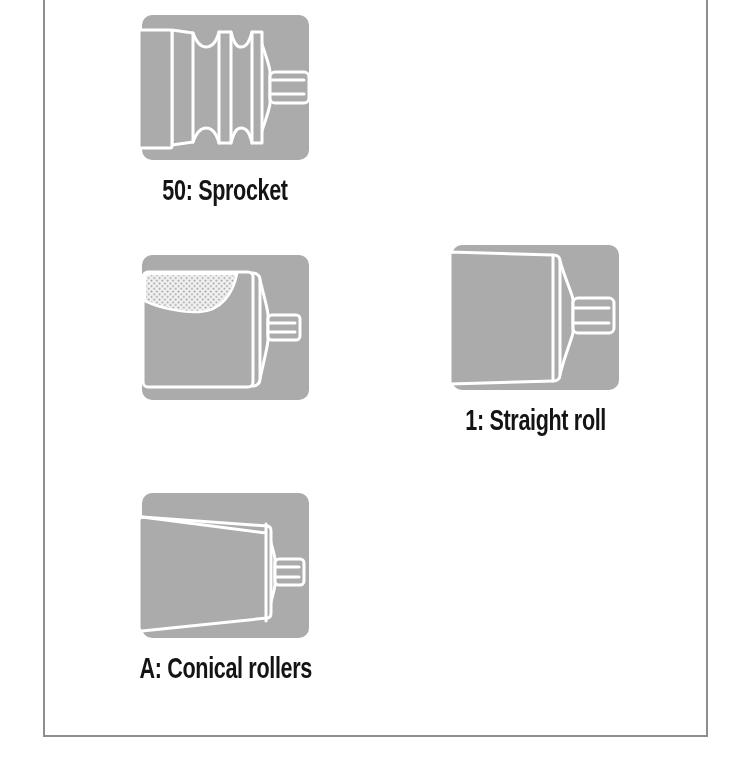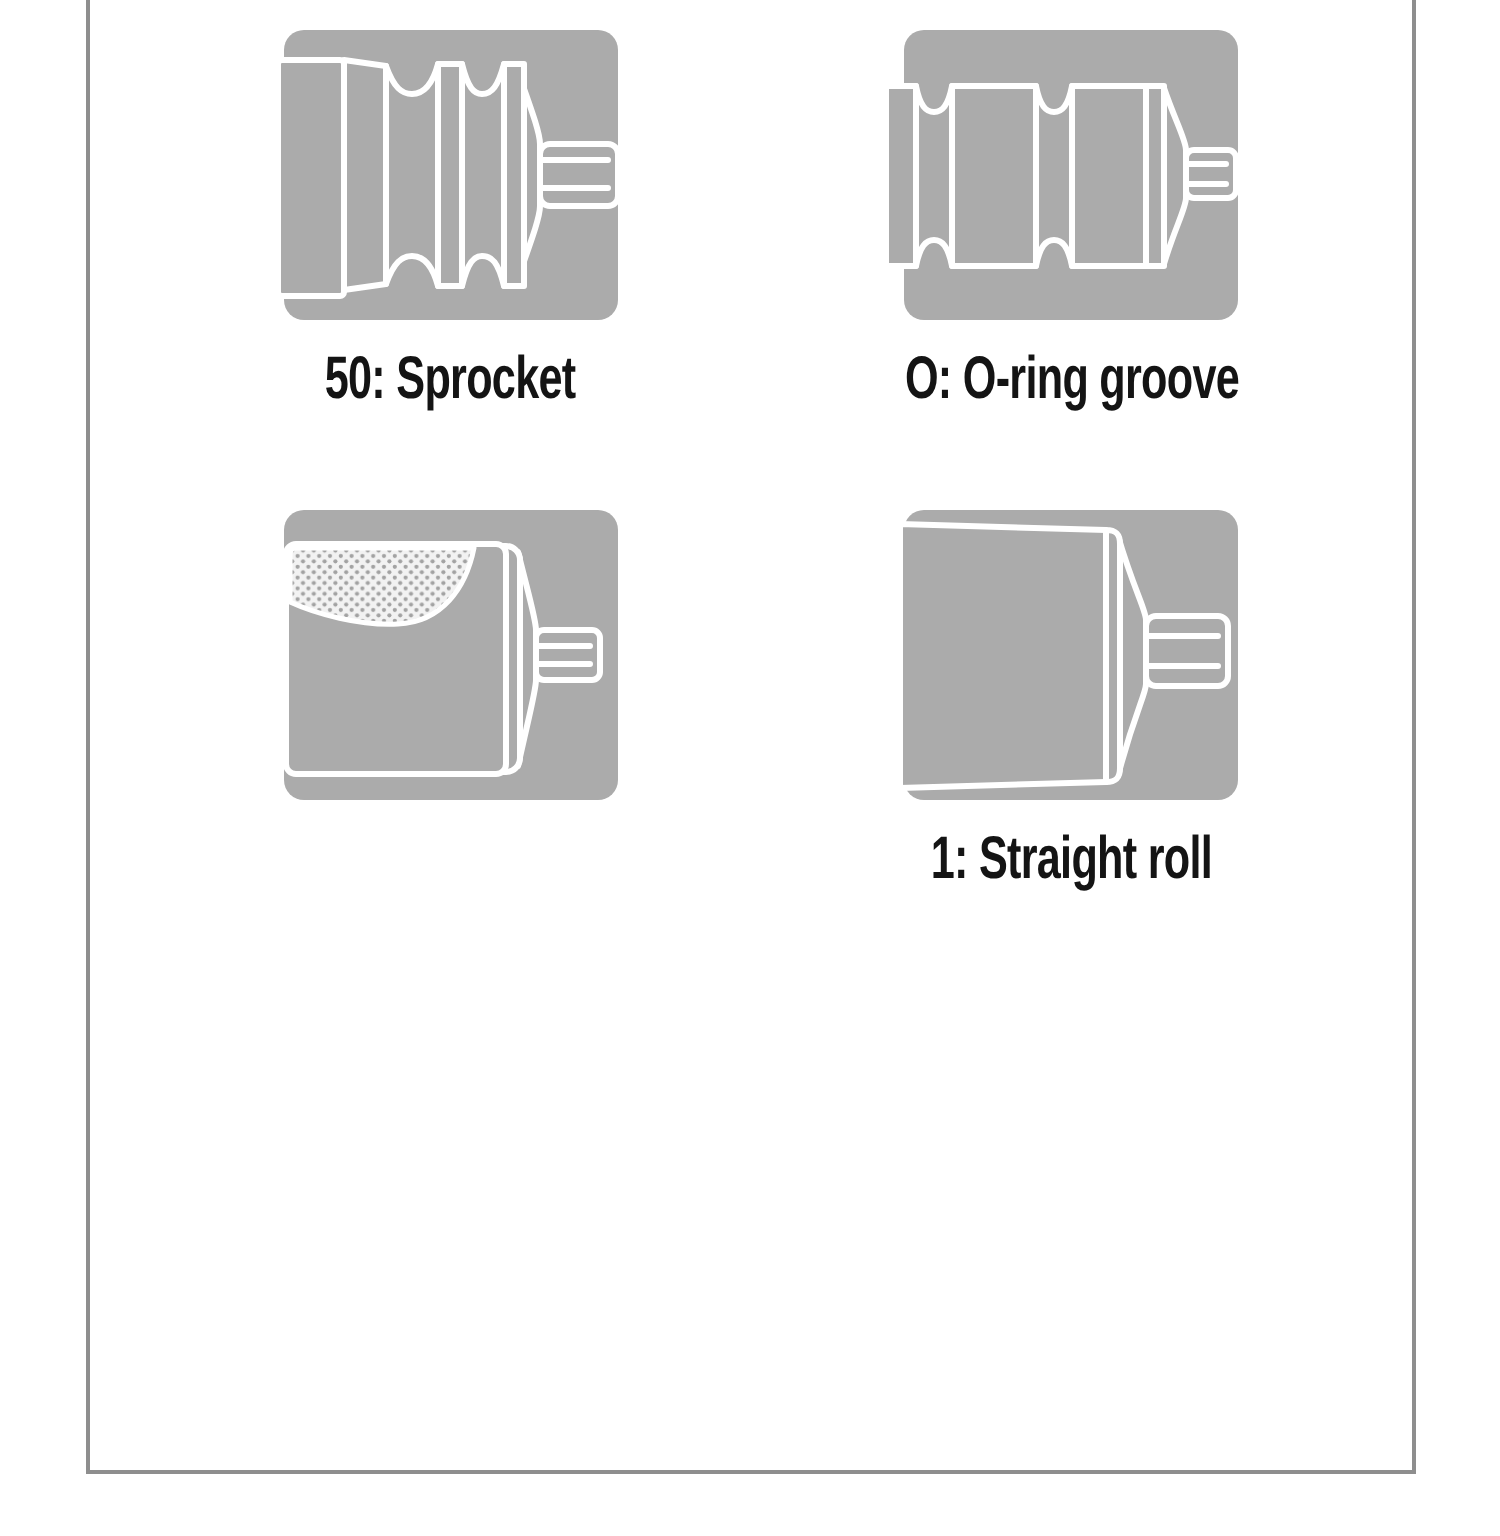--- a/index.html
+++ b/index.html
@@ -52,38 +52,20 @@
                            C59,113 55,116 51,127 L30,130 Z"></path>
         <path class="ln" d="M51,18 V127 M77,17 V128 M89,17 V128 M110,17 V128"></path>
         <rect class="g" x="-3" y="15" width="33" height="118" rx="2"></rect>
       </svg>
     </div>
     <figcaption class="caption">
       <span class="cap">50: Sprocket</span>
     </figcaption>
   </figure>
 
-  <figure class="cell" style="left:452px;top:15px">
-    <div class="tile">
-      <svg class="art" width="167" height="145" viewBox="0 0 167 145">
-        <path class="g" d="M130,29 C135,44 141,55 141,60 L141,84 C141,89 135,100 130,117 Z"></path>
-        <rect class="g" x="141" y="60" width="25" height="24" rx="4"></rect>
-        <path class="ln" d="M141,67 H161 M141,77 H161"></path>
-        <path class="g" d="M-9,28 L6,28 C8,38 11,41 15,41 C19,41 22,38 24,28
-                           L66,28 C68,38 71,41 75,41 C79,41 82,38 84,28
-                           L130,28 L130,118 L84,118 C82,108 79,105 75,105
-                           C71,105 68,108 66,118 L24,118 C22,108 19,105 15,105
-                           C11,105 8,108 6,118 L-9,118 Z"></path>
-        <path class="ln" d="M6,28 V118 M24,28 V118 M66,28 V118 M84,28 V118 M121,28 V118"></path>
-      </svg>
-    </div>
-    <figcaption class="caption">
-      <span class="cap">O: O-ring groove</span>
-    </figcaption>
-  </figure>
 
   <figure class="cell" style="left:142px;top:255px">
     <div class="tile">
       <svg class="art" width="167" height="145" viewBox="0 0 167 145">
         <defs>
           <pattern id="kn" width="5.4" height="5.4" patternUnits="userSpaceOnUse">
             <rect class="knbg" width="5.4" height="5.4"></rect>
             <circle class="kndot" cx="1.4" cy="1.4" r="1.05"></circle>
             <circle class="kndot" cx="4.1" cy="4.1" r="1.05"></circle>
           </pattern>
@@ -91,30 +73,46 @@
         <path class="g" d="M117,21 C123,45 126,55 126,60 L126,85 C126,90 123,101 117,128 Z"></path>
         <rect class="g" x="126" y="60" width="32" height="25" rx="4"></rect>
         <path class="ln" d="M126,68 H153 M126,77 H153"></path>
         <rect class="g" x="97" y="18" width="21" height="113" rx="7"></rect>
         <rect class="g" x="1" y="17" width="110" height="115" rx="5"></rect>
         <path d="M3,46 C16,52 38,58 57,57 C79,56 91,39 95,19 L6,19 C4,19 3,20 3,23 Z" fill="url(#kn)" stroke="#ffffff" stroke-width="2.5" stroke-linejoin="round"></path>
       </svg>
     </div>
   </figure>
 
-  <figure class="cell" style="left:452px;top:255px">
+  <figure class="cell" style="left:452px;top:245px">
     <div class="tile">
       <svg class="art" width="167" height="145" viewBox="0 0 167 145">
         <path class="g" d="M107,13 C115,40 121,50 121,55 L121,87 C121,92 115,102 107,133 Z"></path>
         <rect class="g" x="121" y="53" width="41" height="35" rx="5"></rect>
         <path class="ln" d="M121,63 H157 M121,78 H157"></path>
         <path class="g" d="M-2,7 L101,10 C106,10 108,12 108,17 L108,129
                            C108,134 106,136 101,136 L-2,139 Z"></path>
         <path class="ln" d="M101,10 V136"></path>
       </svg>
     </div>
     <figcaption class="caption">
       <span class="cap">1: Straight roll</span>
     </figcaption>
   </figure>
 
+  <figure class="cell" style="left:142px;top:493px">
+    <div class="tile">
+      <svg class="art" width="167" height="145" viewBox="0 0 167 145">
+        <path class="g" d="M124,31 C130,55 133,62 133,67 L133,91 C133,96 130,104 124,128 Z"></path>
+        <rect class="g" x="133" y="66" width="29" height="26" rx="4"></rect>
+        <path class="ln" d="M133,74 H157 M133,84 H157"></path>
+        <path class="g" d="M0,24 L125,33 C128,33 129,35 129,38 L129,120
+                           C129,123 128,125 125,125 L0,138 C-2,138 -3,137 -3,134
+                           L-3,28 C-3,25 -2,24 0,24 Z"></path>
+        <path class="ln" d="M124,33 V125 M0,24 L124,40"></path>
+      </svg>
+    </div>
+    <figcaption class="caption">
+      <span class="cap">A: Conical rollers</span>
+    </figcaption>
+  </figure>
 
 </div>
 
 </body></html>

